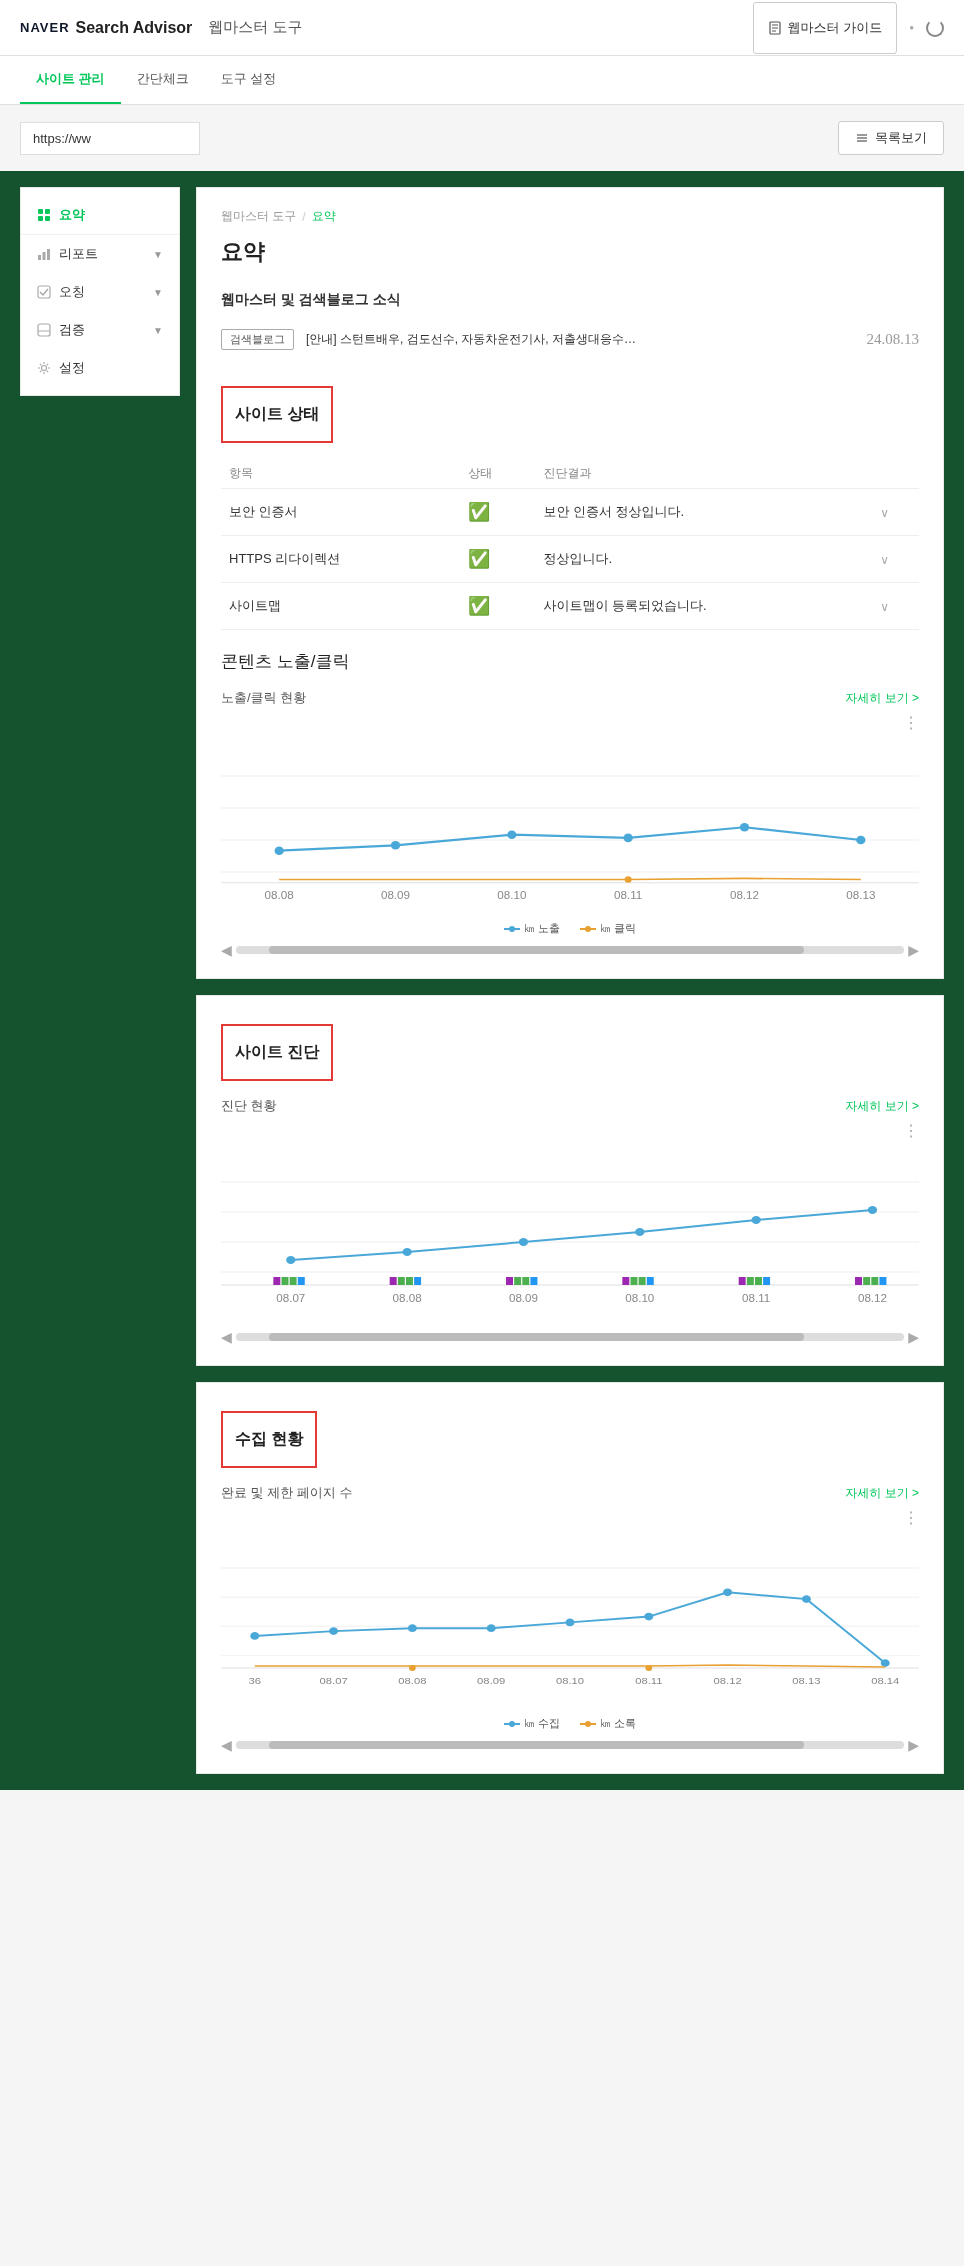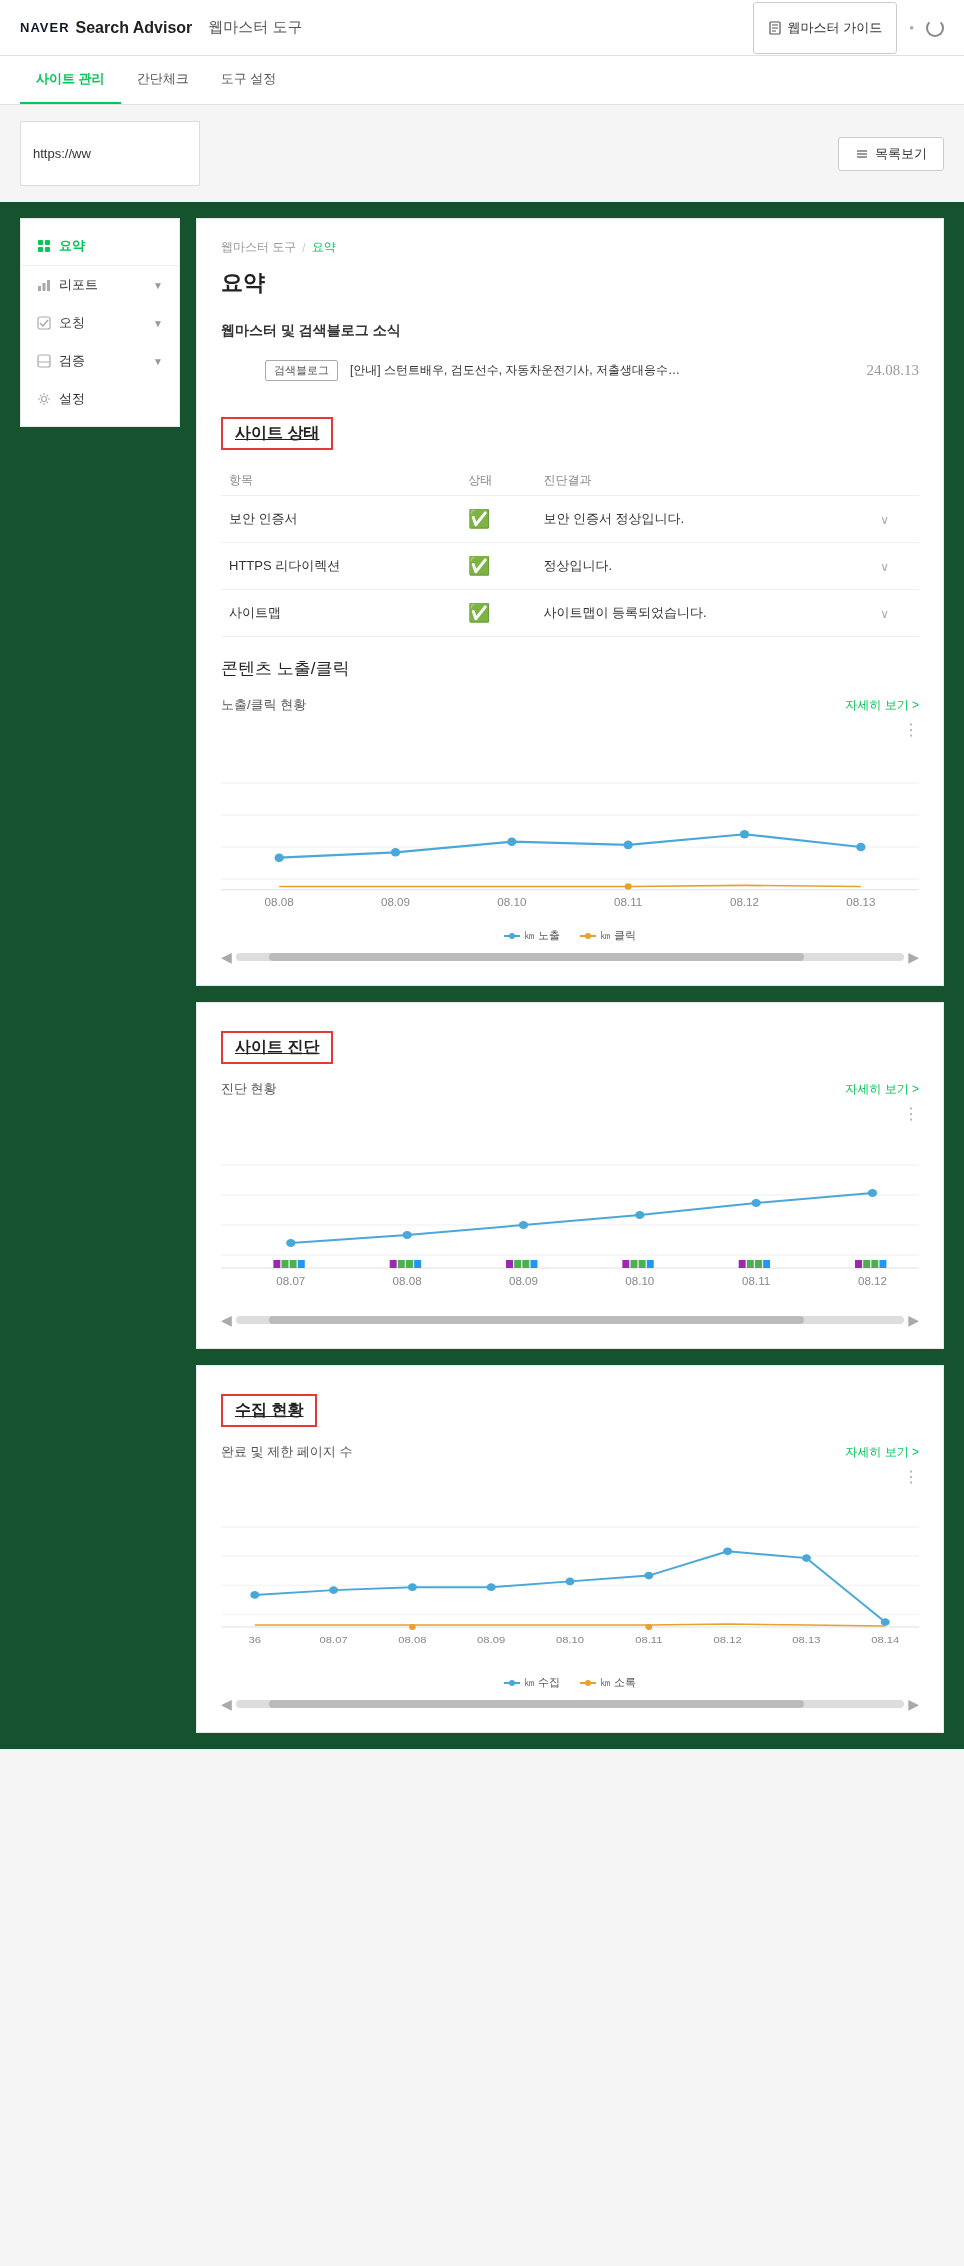--- a/index.html
+++ b/index.html
@@ -83,21 +83,21 @@
     .url-bar {
       background: #f5f5f5;
       padding: 16px 20px;
       display: flex;
       align-items: center;
       gap: 12px;
     }
     .url-input {
       border: 1px solid #ddd;
       background: #fff;
-      padding: 24px 12px;
+      padding: 8px 12px;
       font-size: 13px;
       width: 180px;
       color: #333;
       outline: none;
     }
     .list-view-btn {
       margin-left: auto;
       display: flex;
       align-items: center;
       gap: 6px;
@@ -190,21 +190,20 @@
       font-size: 14px;
       font-weight: bold;
       color: #333;
       margin-bottom: 12px;
     }
     .news-row {
       display: flex;
       align-items: center;
       gap: 12px;
       padding: 8px 0;
-      margin-left: 44px;
     }
     .news-badge {
       border: 1px solid #aaa;
       padding: 2px 8px;
       font-size: 11px;
       color: #555;
       border-radius: 2px;
       white-space: nowrap;
     }
     .news-text {
@@ -219,27 +218,26 @@
       font-size: 15px;
       color: #999;
       white-space: nowrap;
       font-family: Liberation Serif, serif;
     }
 
     
     .section-header-box {
       border: 2px solid #e53935;
       display: inline-block;
-      padding: 4px 12px;
+      padding: 16px 12px;
       font-size: 16px;
       font-weight: bold;
       color: #222;
       margin-bottom: 16px;
       margin-top: 8px;
-      text-decoration: underline;
     }
 
     
     .status-table {
       width: 100%;
       border-collapse: collapse;
       margin-bottom: 16px;
     }
     .status-table th {
       text-align: left;

